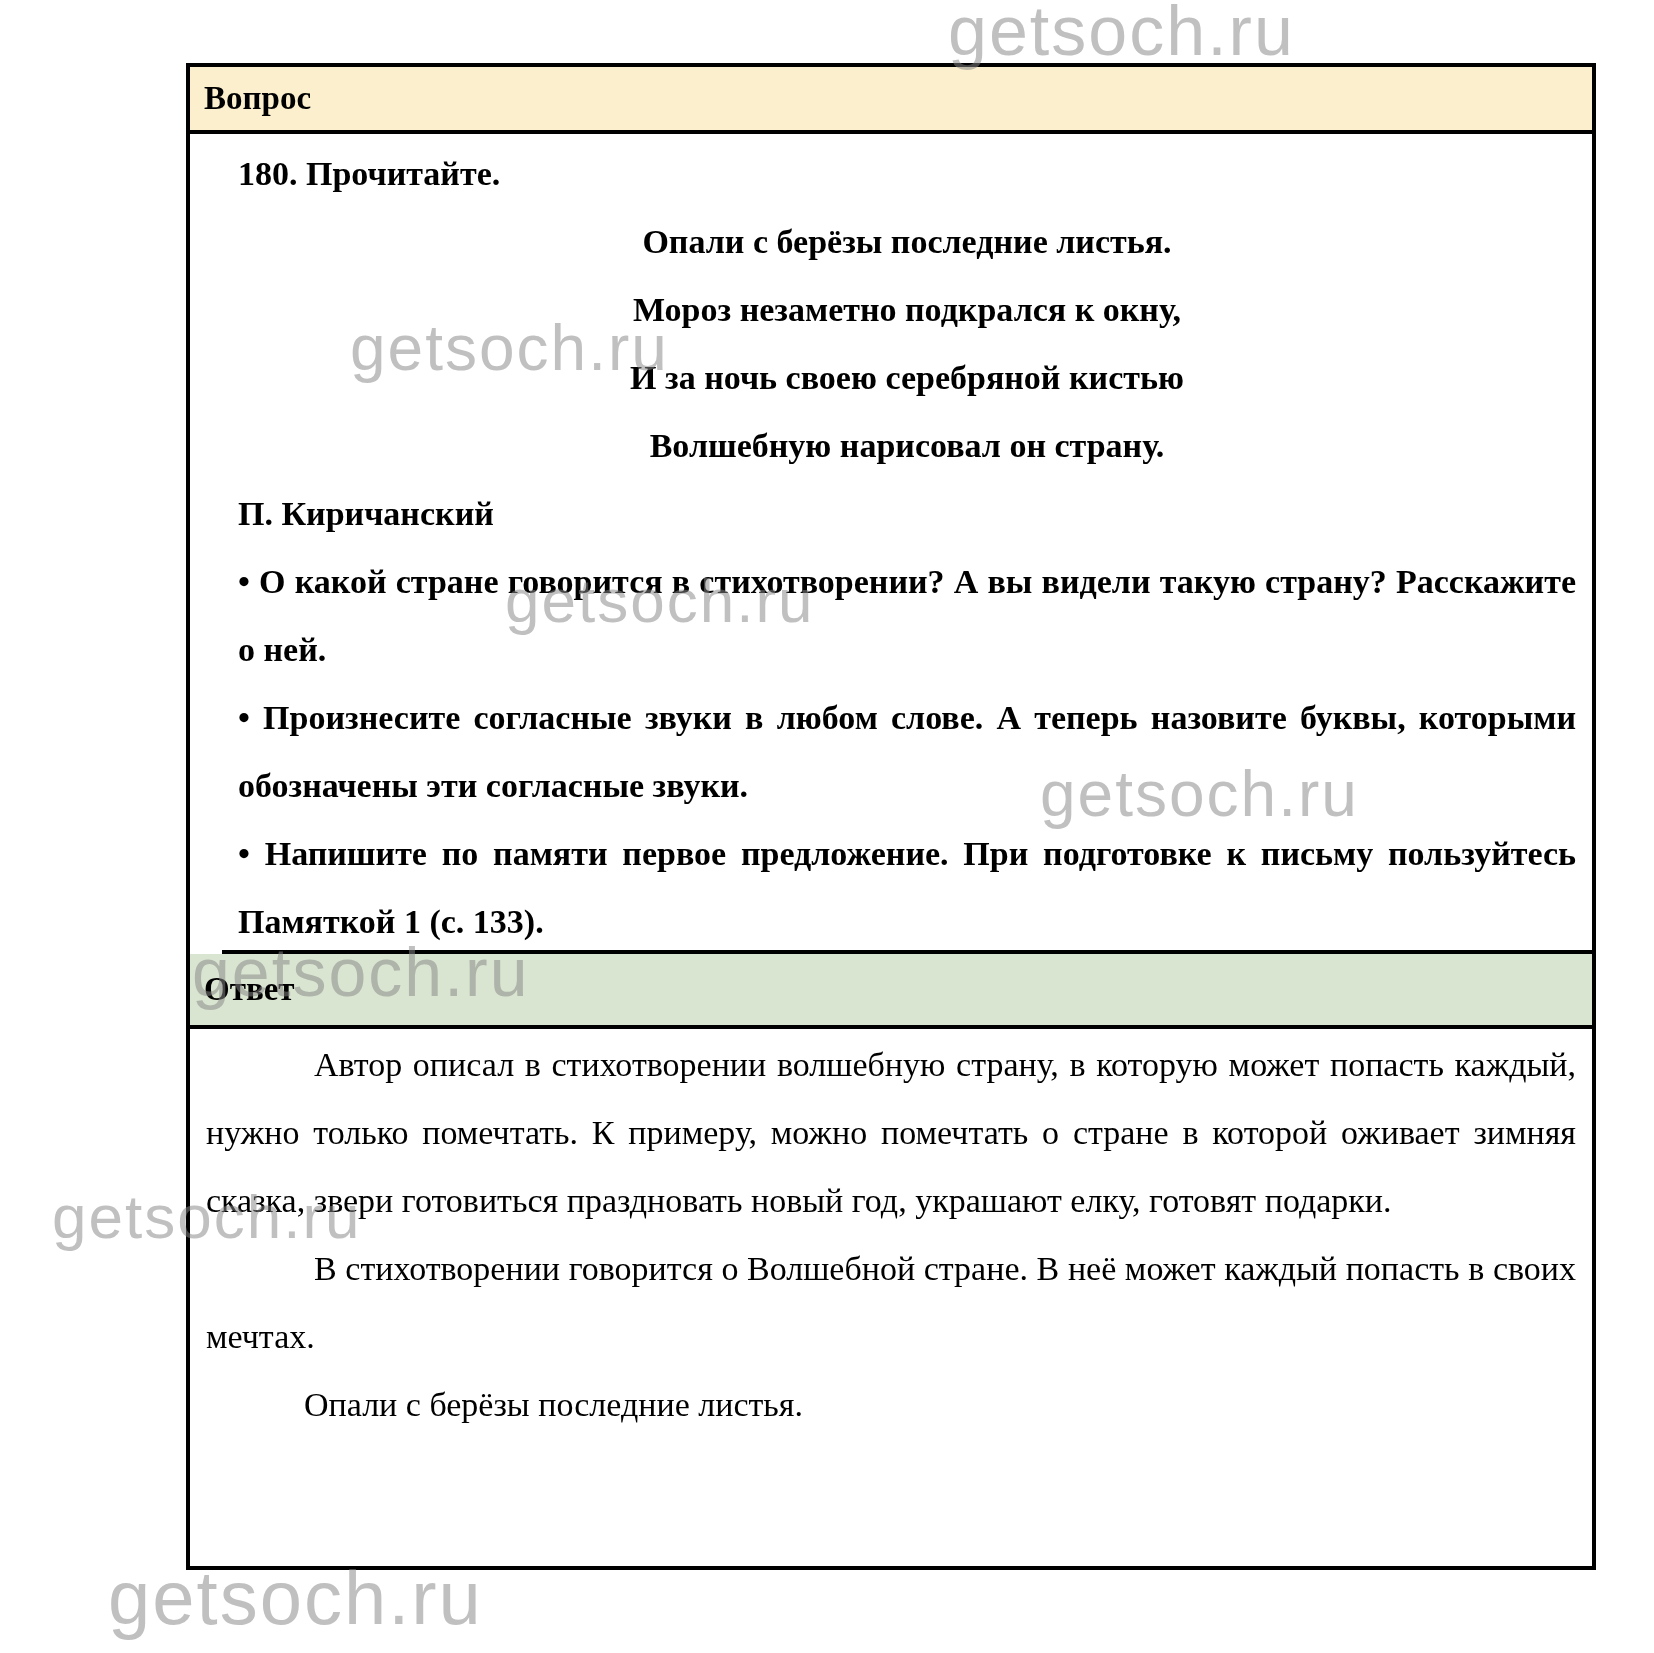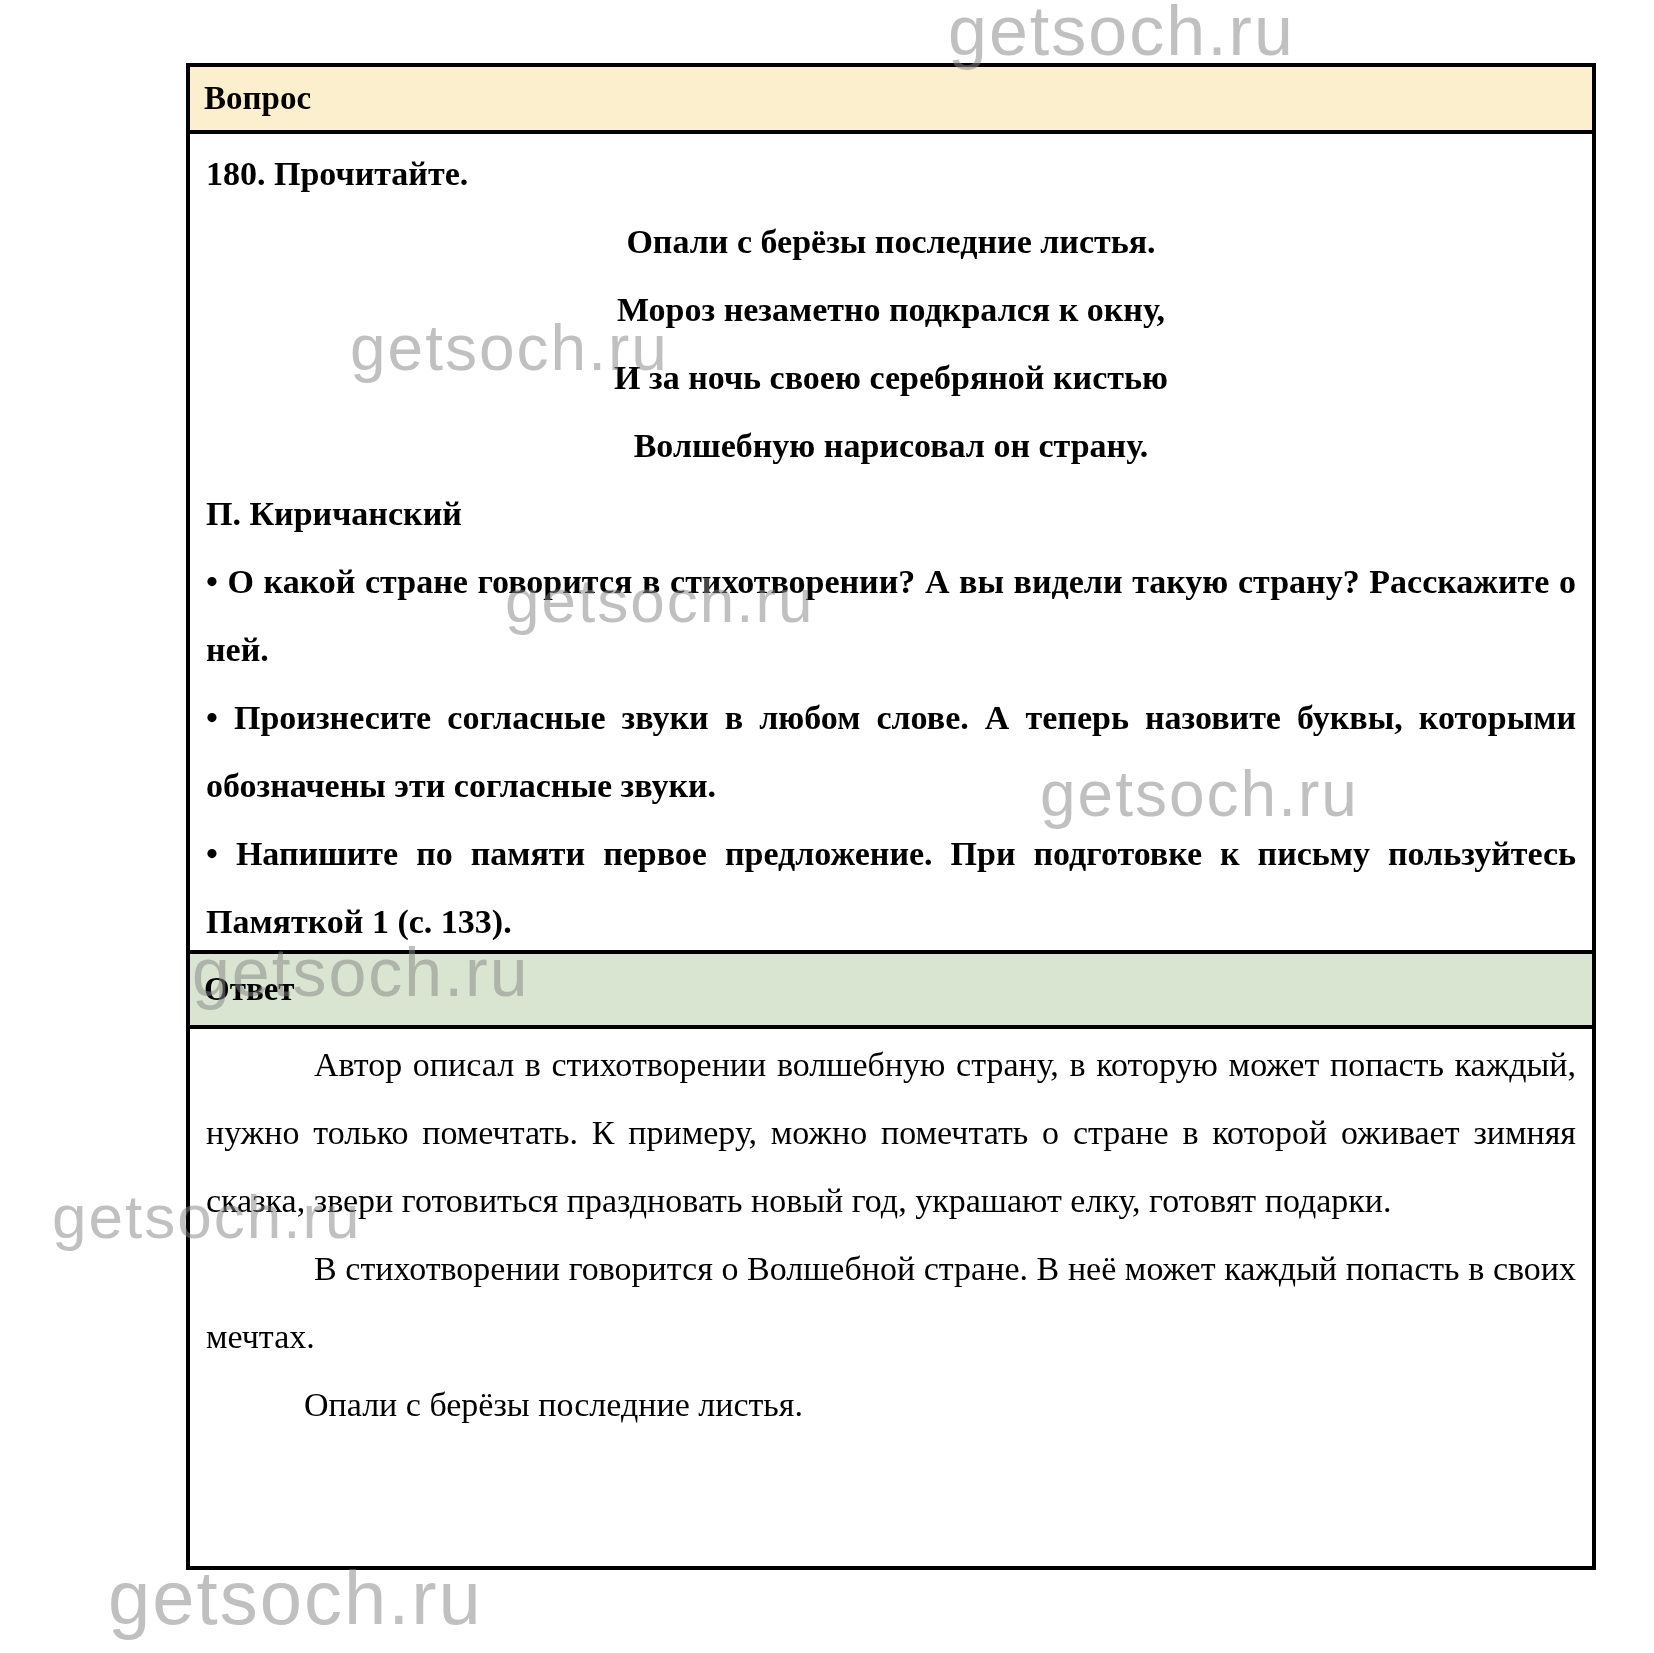--- a/index.html
+++ b/index.html
@@ -16,21 +16,21 @@
     position:absolute;left:186px;top:63px;width:1410px;height:1507px;
     border:4px solid #000;box-sizing:border-box;background:transparent;z-index:2;
   }
   .row-qh{
     height:67px;background:#FBEFCE;border-bottom:4px solid #000;box-sizing:border-box;
     display:flex;align-items:center;padding:0 14px;
     font-weight:bold;font-size:33px;
   }
   .cell-q{
     height:820px;border-bottom:4px solid #000;box-sizing:border-box;
-    padding:6px 16px 0 16px;font-weight:bold;font-size:34px;line-height:68px;
+    padding:6px 16px 0 16px;font-weight:bold;font-size:34px;line-height:68px;margin-left:32px;
   }
   .row-ah{
     height:75px;background:#D9E5D1;border-bottom:4px solid #000;box-sizing:border-box;
     display:flex;align-items:center;padding:0 14px;
     font-weight:bold;font-size:33px;
   }
   .cell-a{
     height:537px;box-sizing:border-box;
     padding:2px 16px 0 16px;font-size:34px;line-height:68px;
   }

